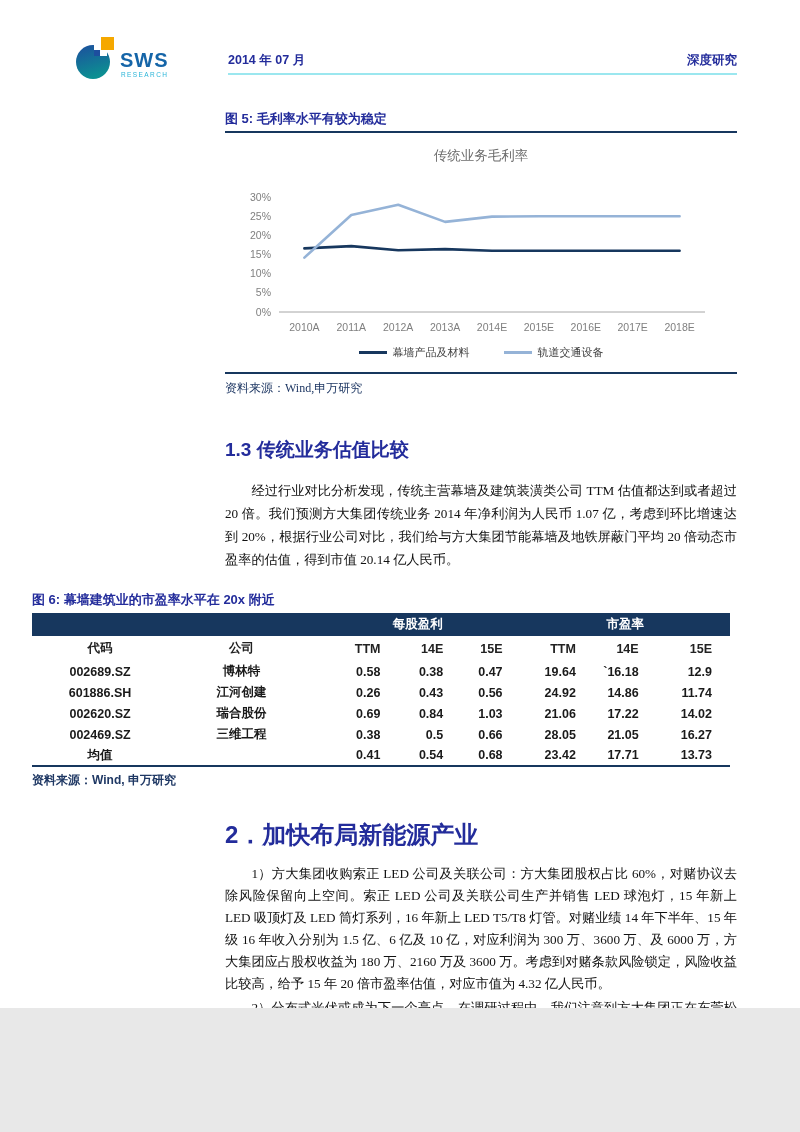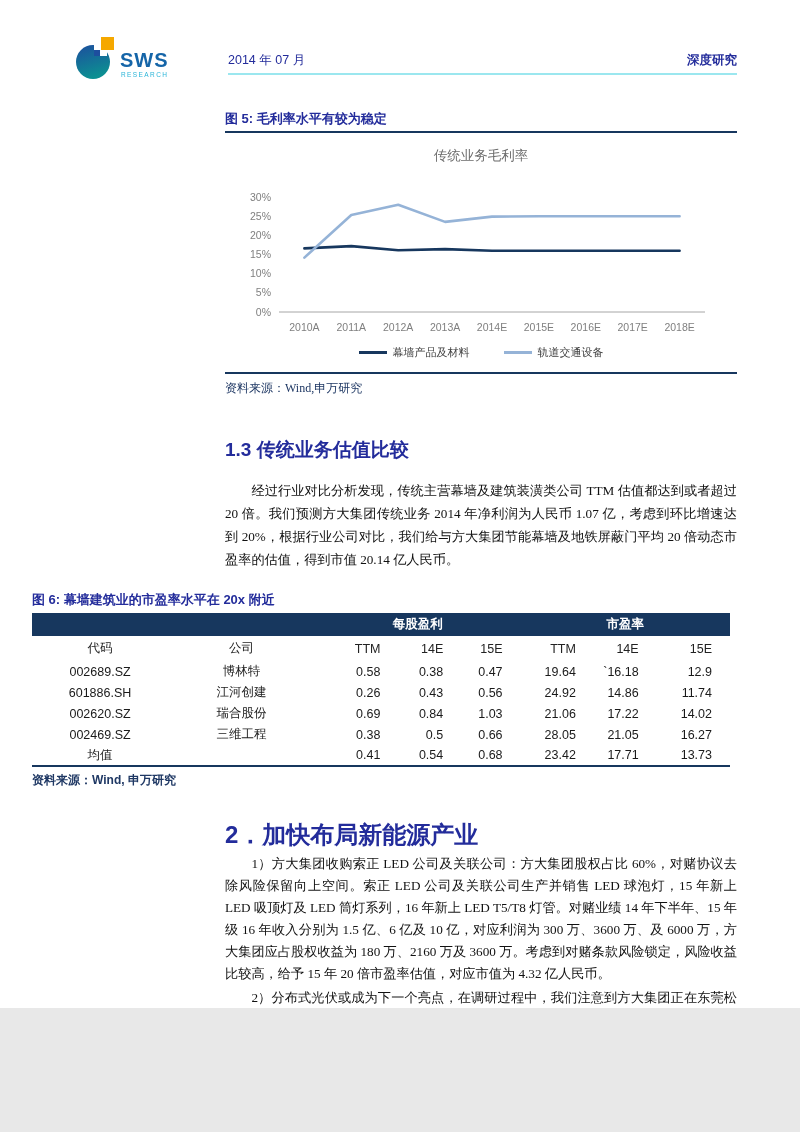--- a/index.html
+++ b/index.html
@@ -4,21 +4,21 @@
 <style>
   * { margin:0; padding:0; box-sizing:border-box; }
   html,body { background:#e8e8e8; }
   .page {
     position:relative; width:800px; height:1008px; margin:0 auto;
     background:#ffffff; overflow:hidden;
     font-family:"Liberation Sans","DejaVu Sans",sans-serif; color:#111;
   }
   
   .logo { position:absolute; left:72px; top:34px; }
-  .header-date { position:absolute; left:228px; top:52px; font-size:12.5px; font-weight:normal; color:#232C9B; }
+  .header-date { position:absolute; left:228px; top:52px; font-size:12.5px; font-weight:bold; color:#232C9B; }
   .header-doctype { position:absolute; right:63px; top:52px; font-size:12.5px; font-weight:bold; color:#232C9B; }
   .header-rule { position:absolute; left:228px; right:63px; top:73px; height:2px; background:#9BE7EF; }
   
   .content { margin:0 63px 0 225px; }
   .fig5 { padding-top:110px; }
   .fig-title {
     font-size:13px; font-weight:bold; color:#232C9B;
     padding-bottom:3px; border-bottom:2px solid #17375E;
   }
   .chart-wrap { padding-top:10px; }
@@ -37,34 +37,34 @@
   .body-p {
     margin-top:16px; text-align:justify; text-indent:2em;
     font-family:"Liberation Serif","DejaVu Serif",serif;
     font-size:13.2px; line-height:23px; color:#111;
   }
   
   .fig6 { margin:20px 70px 0 32px; }
   .fig6-title { font-size:13px; font-weight:bold; color:#232C9B; padding-bottom:4px; }
   table.pe { width:100%; border-collapse:collapse; table-layout:fixed; font-size:12.5px;
              border-bottom:2px solid #17375E; }
-  table.pe th, table.pe td { font-weight:normal; padding:0; }
+  table.pe th, table.pe td { font-weight:bold; padding:0; }
   tr.navy { background:#17375E; height:23px; }
   tr.navy th { color:#ffffff; font-weight:bold; text-align:center; font-size:12.5px; }
   tr.cols { height:25px; }
   tr.cols th { color:#222; }
   table.pe .c { text-align:center; }
   table.pe .r { text-align:right; padding-right:18px; }
   table.pe tbody tr { height:21px; }
   table.pe tbody td { color:#1a1a1a; }
   td.bold { font-weight:bold; }
   .fig6-source { margin-top:5px; font-size:12px; font-weight:bold; color:#1F3864; }
   
   .h2x { margin-top:30px; font-size:24px; font-weight:bold; color:#232C9B; }
-  .sec2 .body-p { margin-top:2px; line-height:22px; }
+  .sec2 .body-p { margin-top:12px; line-height:22px; }
   .sec2 .body-p + .body-p { margin-top:2px; }
   
   .footer-rule { position:absolute; left:60px; right:60px; top:1047px; height:2px; background:#9BE7EF; }
   .footer { position:absolute; left:60px; right:60px; top:1053px; font-size:10.5px; color:#232C9B; }
   .footer .left { position:absolute; left:0; }
   .footer .center { position:absolute; left:0; right:0; text-align:center; color:#333; }
   .footer .right { position:absolute; right:4px; }
 </style>
 </head>
 <body>

